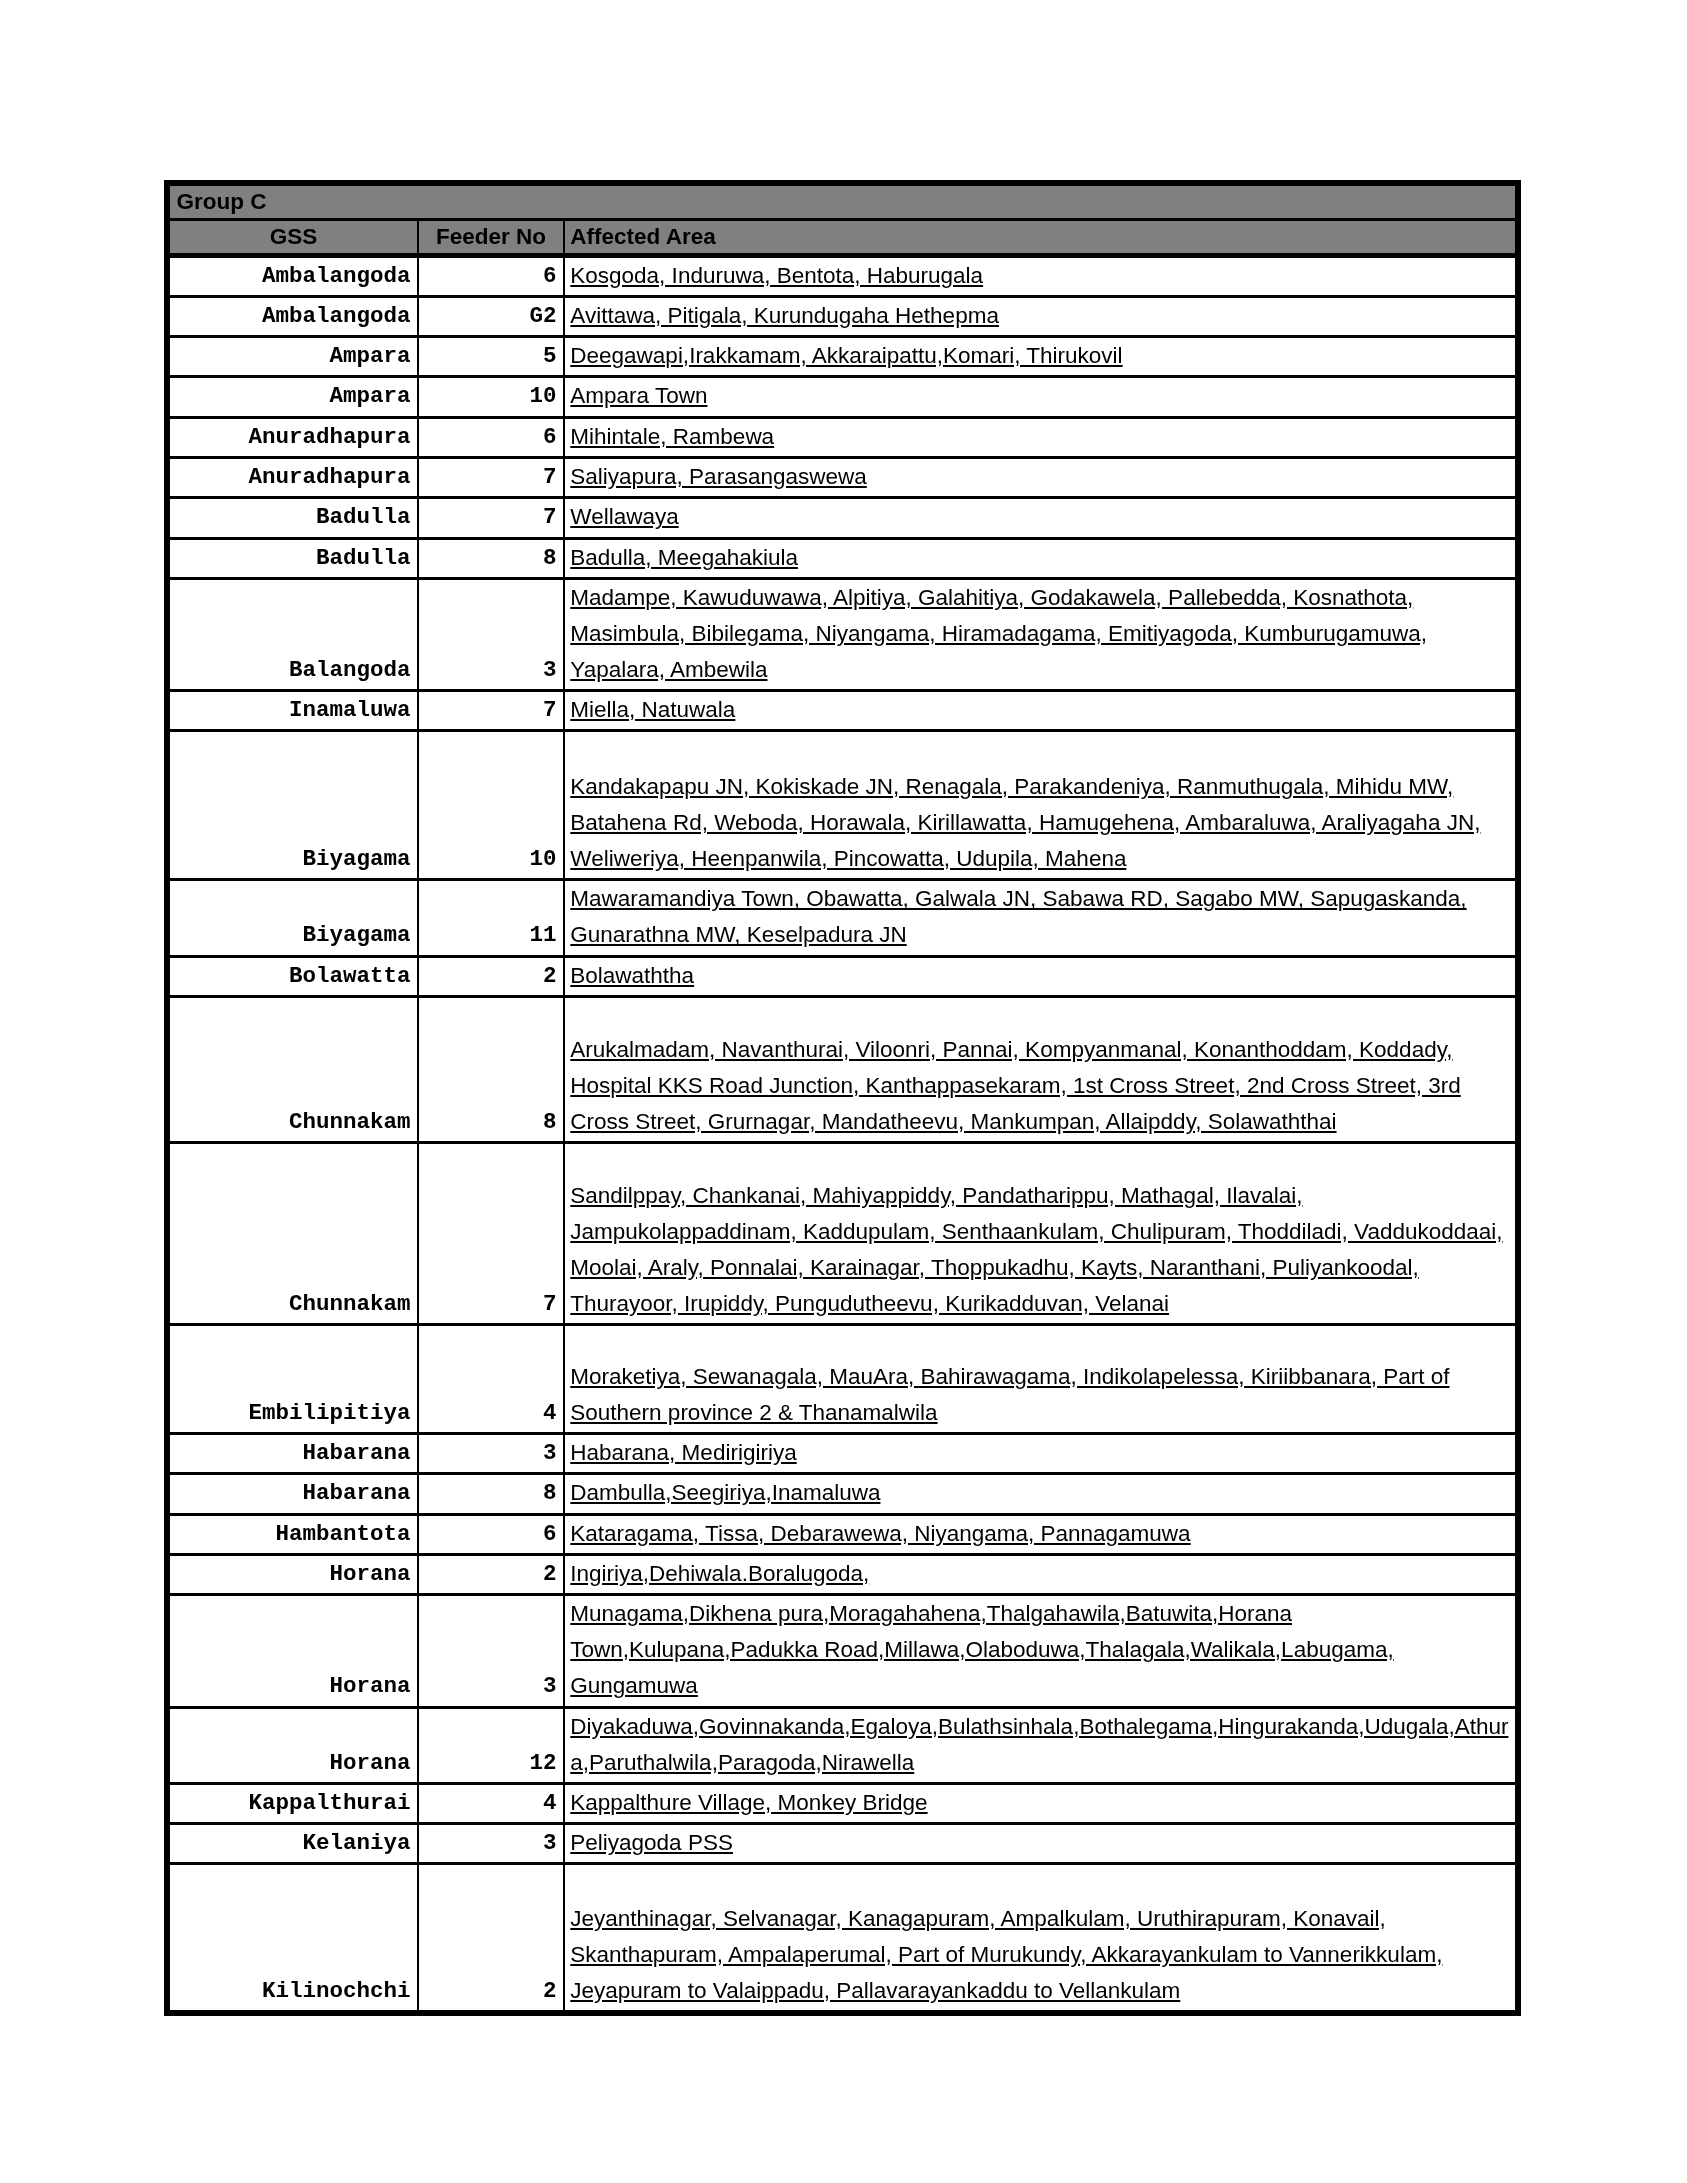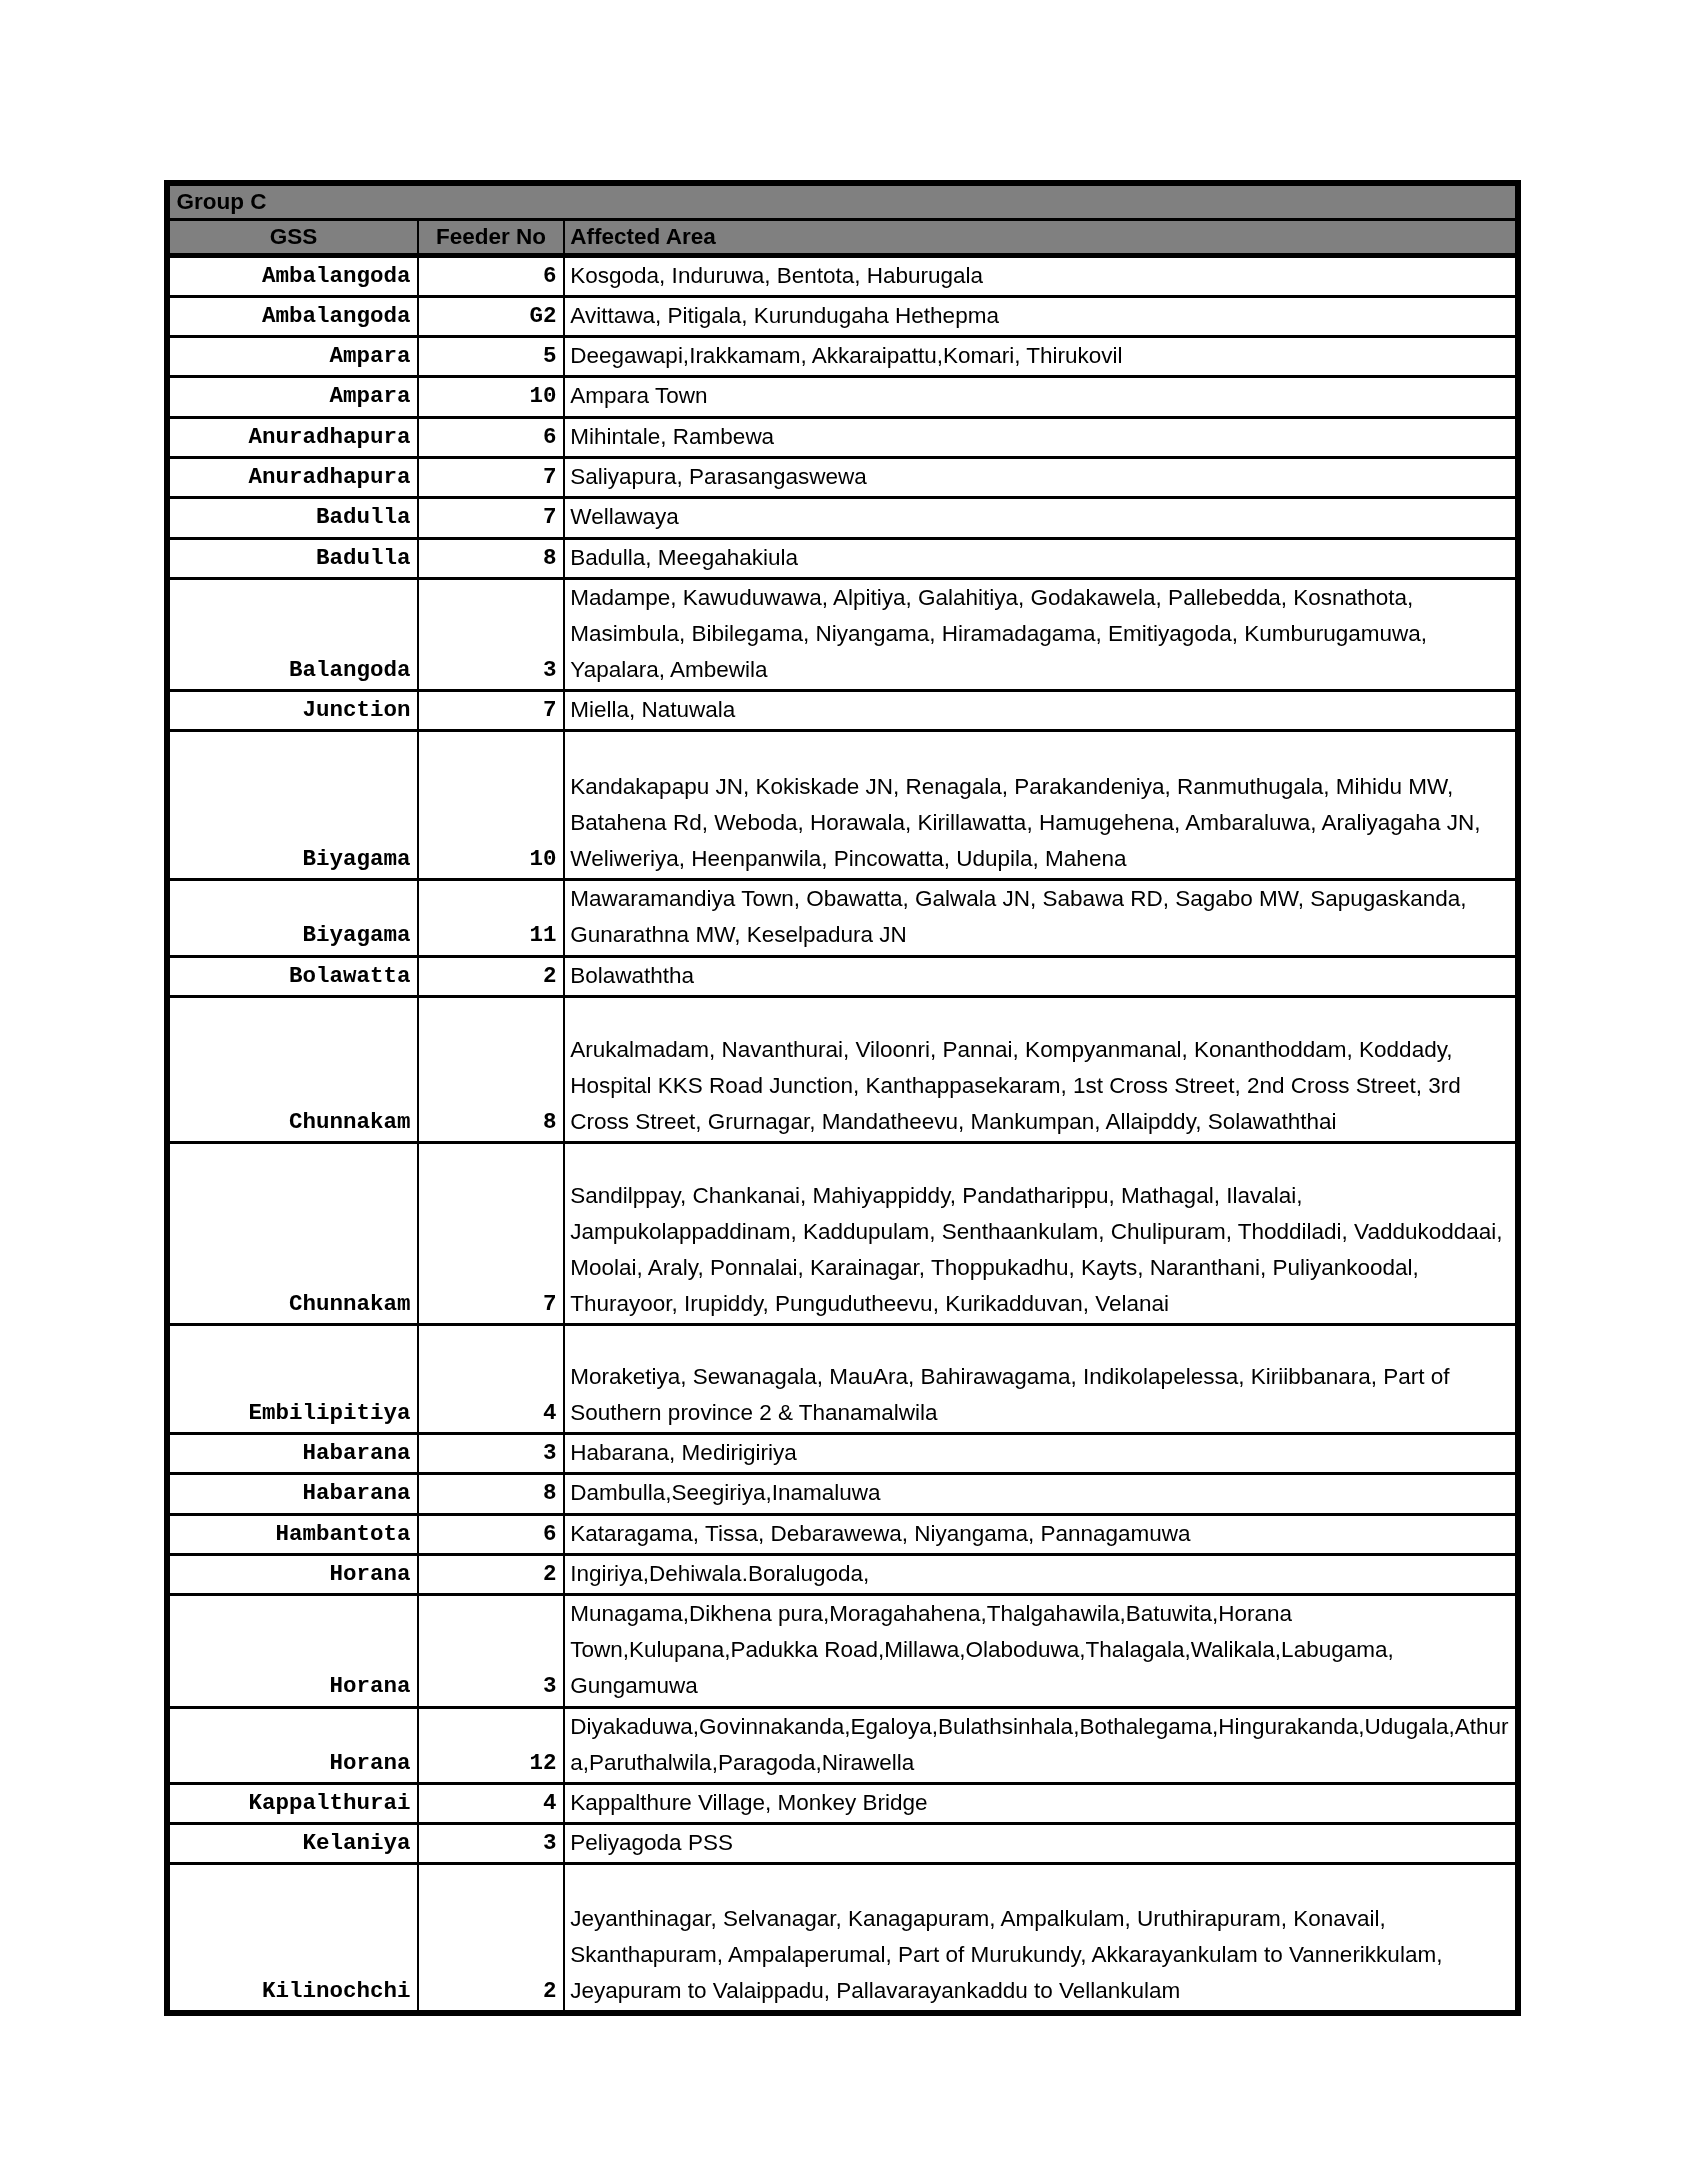--- a/index.html
+++ b/index.html
@@ -62,20 +62,21 @@
     font-weight: bold;
     text-align: right;
     padding-bottom: 1.3px;
   }
   td.col-area {
     text-align: left;
     padding-left: 5.3px;
     padding-bottom: 1.3px;
     overflow-wrap: break-word;
     word-break: break-word;
+    text-decoration: underline;
   }
 </style>
 </head>
 <body>
 
 <div class="page">
   <table class="grid">
     <colgroup>
       <col class="c-gss">
       <col class="c-feeder">
@@ -131,21 +132,21 @@
     <td class="col-gss">Badulla</td>
     <td class="col-feeder">8</td>
     <td class="col-area">Badulla, Meegahakiula</td>
   </tr>
         <tr style="height: 109px;">
     <td class="col-gss">Balangoda</td>
     <td class="col-feeder">3</td>
     <td class="col-area">Madampe, Kawuduwawa, Alpitiya, Galahitiya, Godakawela, Pallebedda, Kosnathota, Masimbula, Bibilegama, Niyangama, Hiramadagama, Emitiyagoda, Kumburugamuwa, Yapalara, Ambewila</td>
   </tr>
         <tr style="height: 36px;">
-    <td class="col-gss">Junction</td>
+    <td class="col-gss">Inamaluwa</td>
     <td class="col-feeder">7</td>
     <td class="col-area">Miella, Natuwala</td>
   </tr>
         <tr style="height: 149px;">
     <td class="col-gss">Biyagama</td>
     <td class="col-feeder">10</td>
     <td class="col-area">Kandakapapu JN, Kokiskade JN, Renagala, Parakandeniya, Ranmuthugala, Mihidu MW, Batahena Rd, Weboda, Horawala, Kirillawatta, Hamugehena, Ambaraluwa, Araliyagaha JN, Weliweriya, Heenpanwila, Pincowatta, Udupila, Mahena</td>
   </tr>
         <tr style="height: 73px;">
     <td class="col-gss">Biyagama</td>

